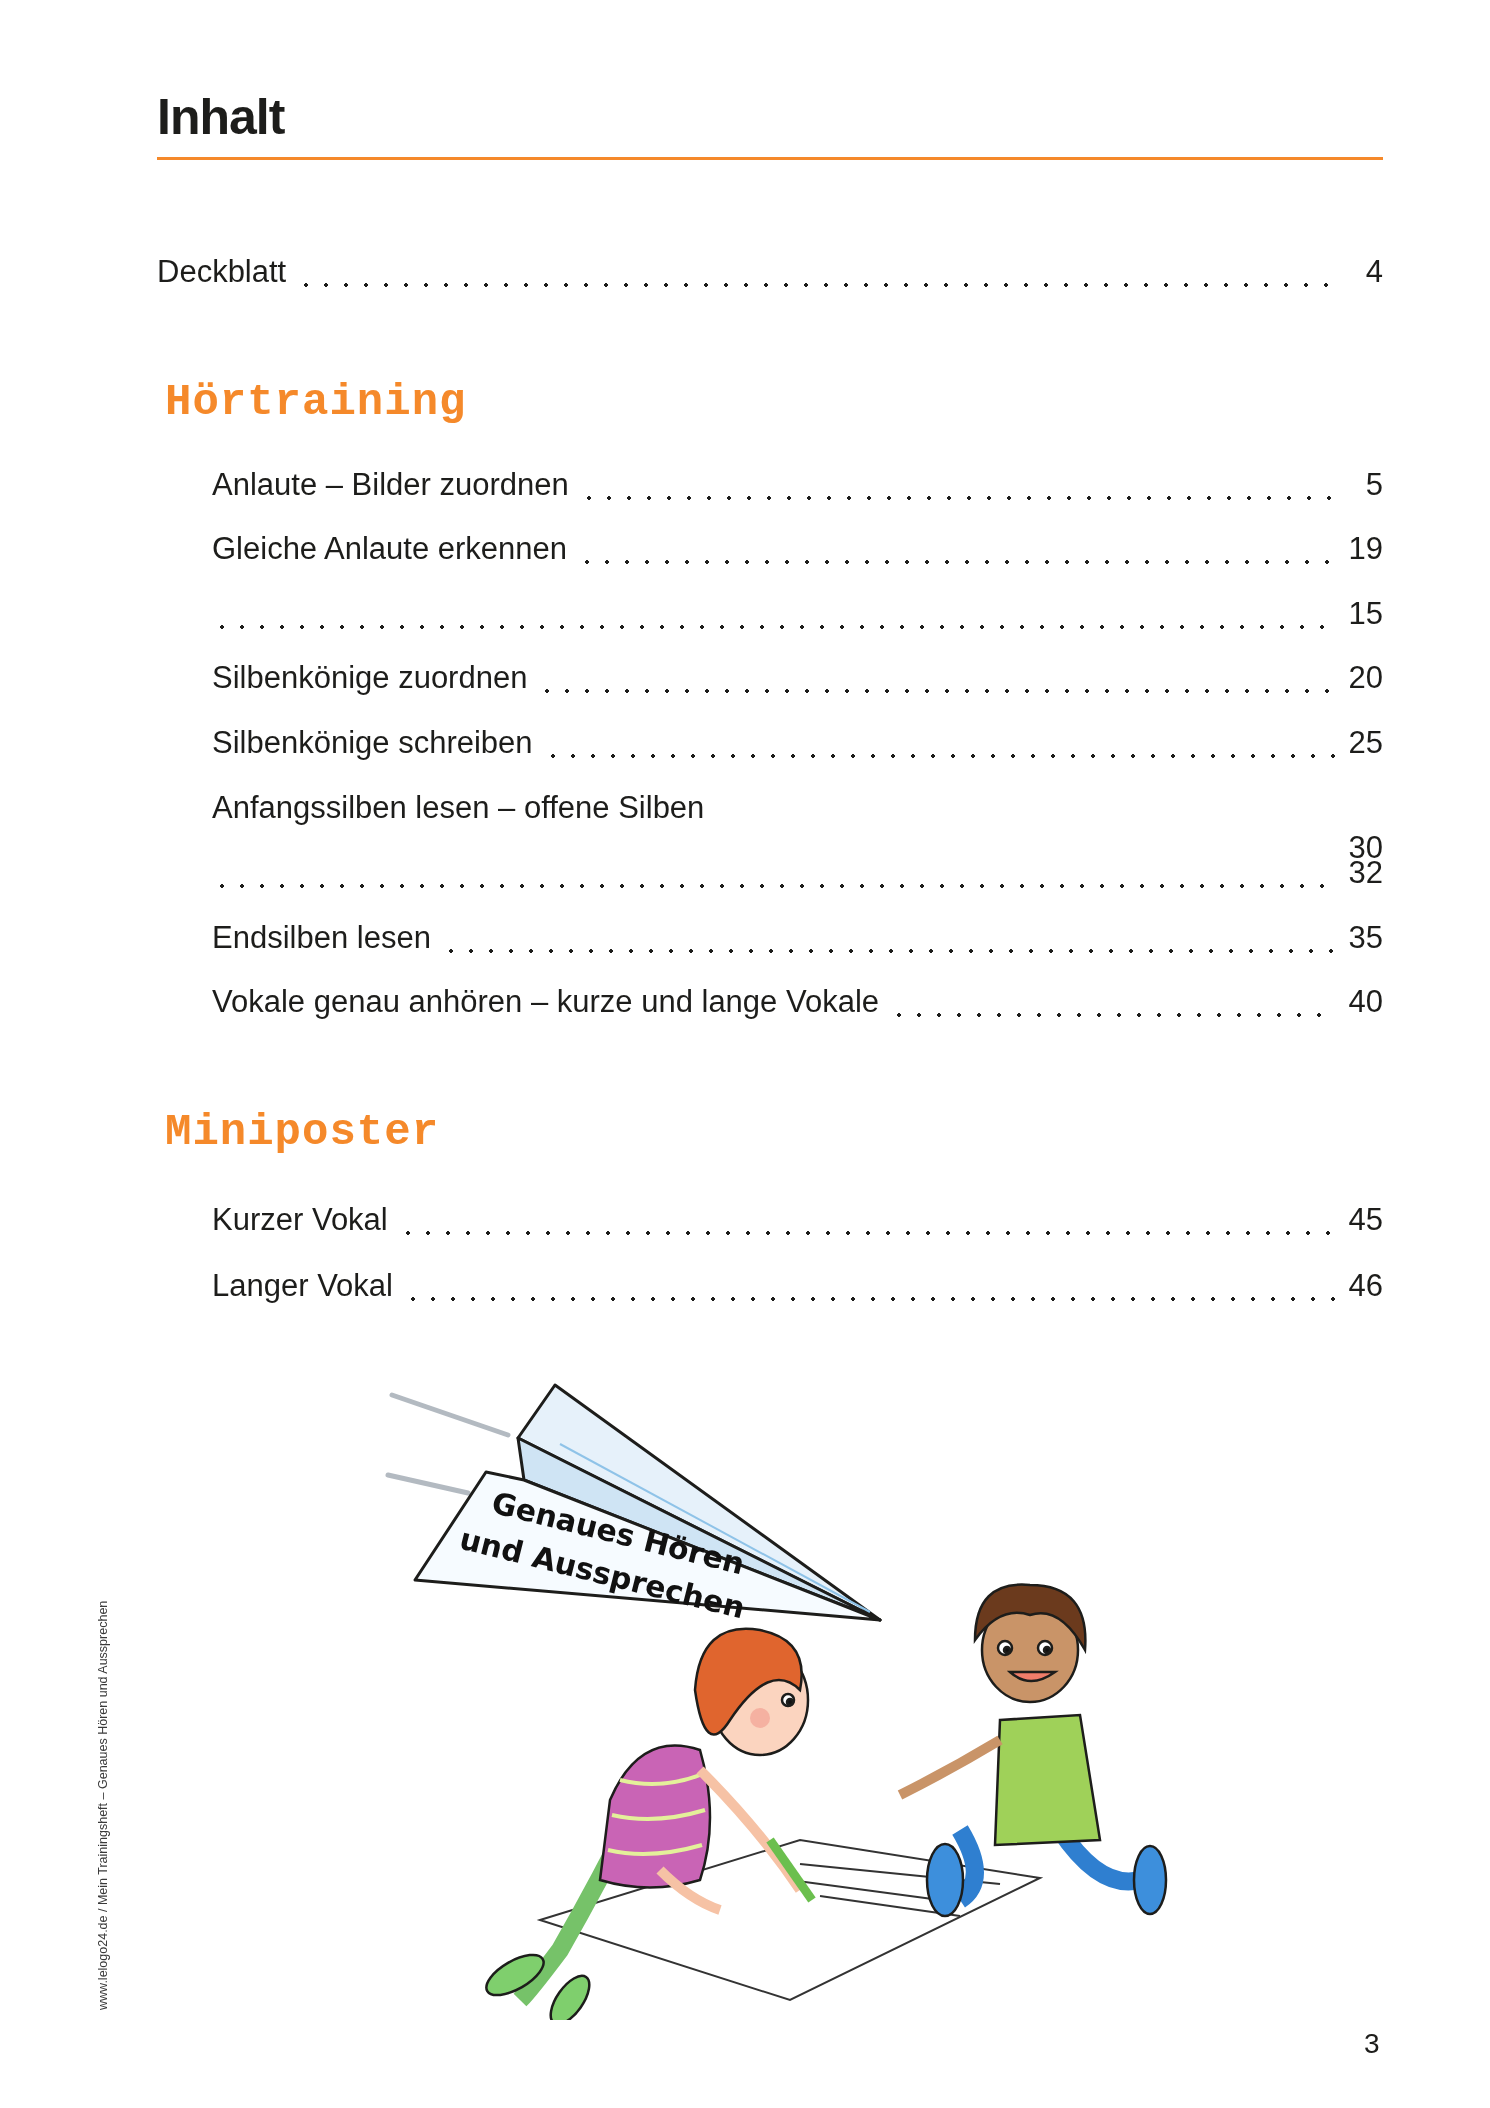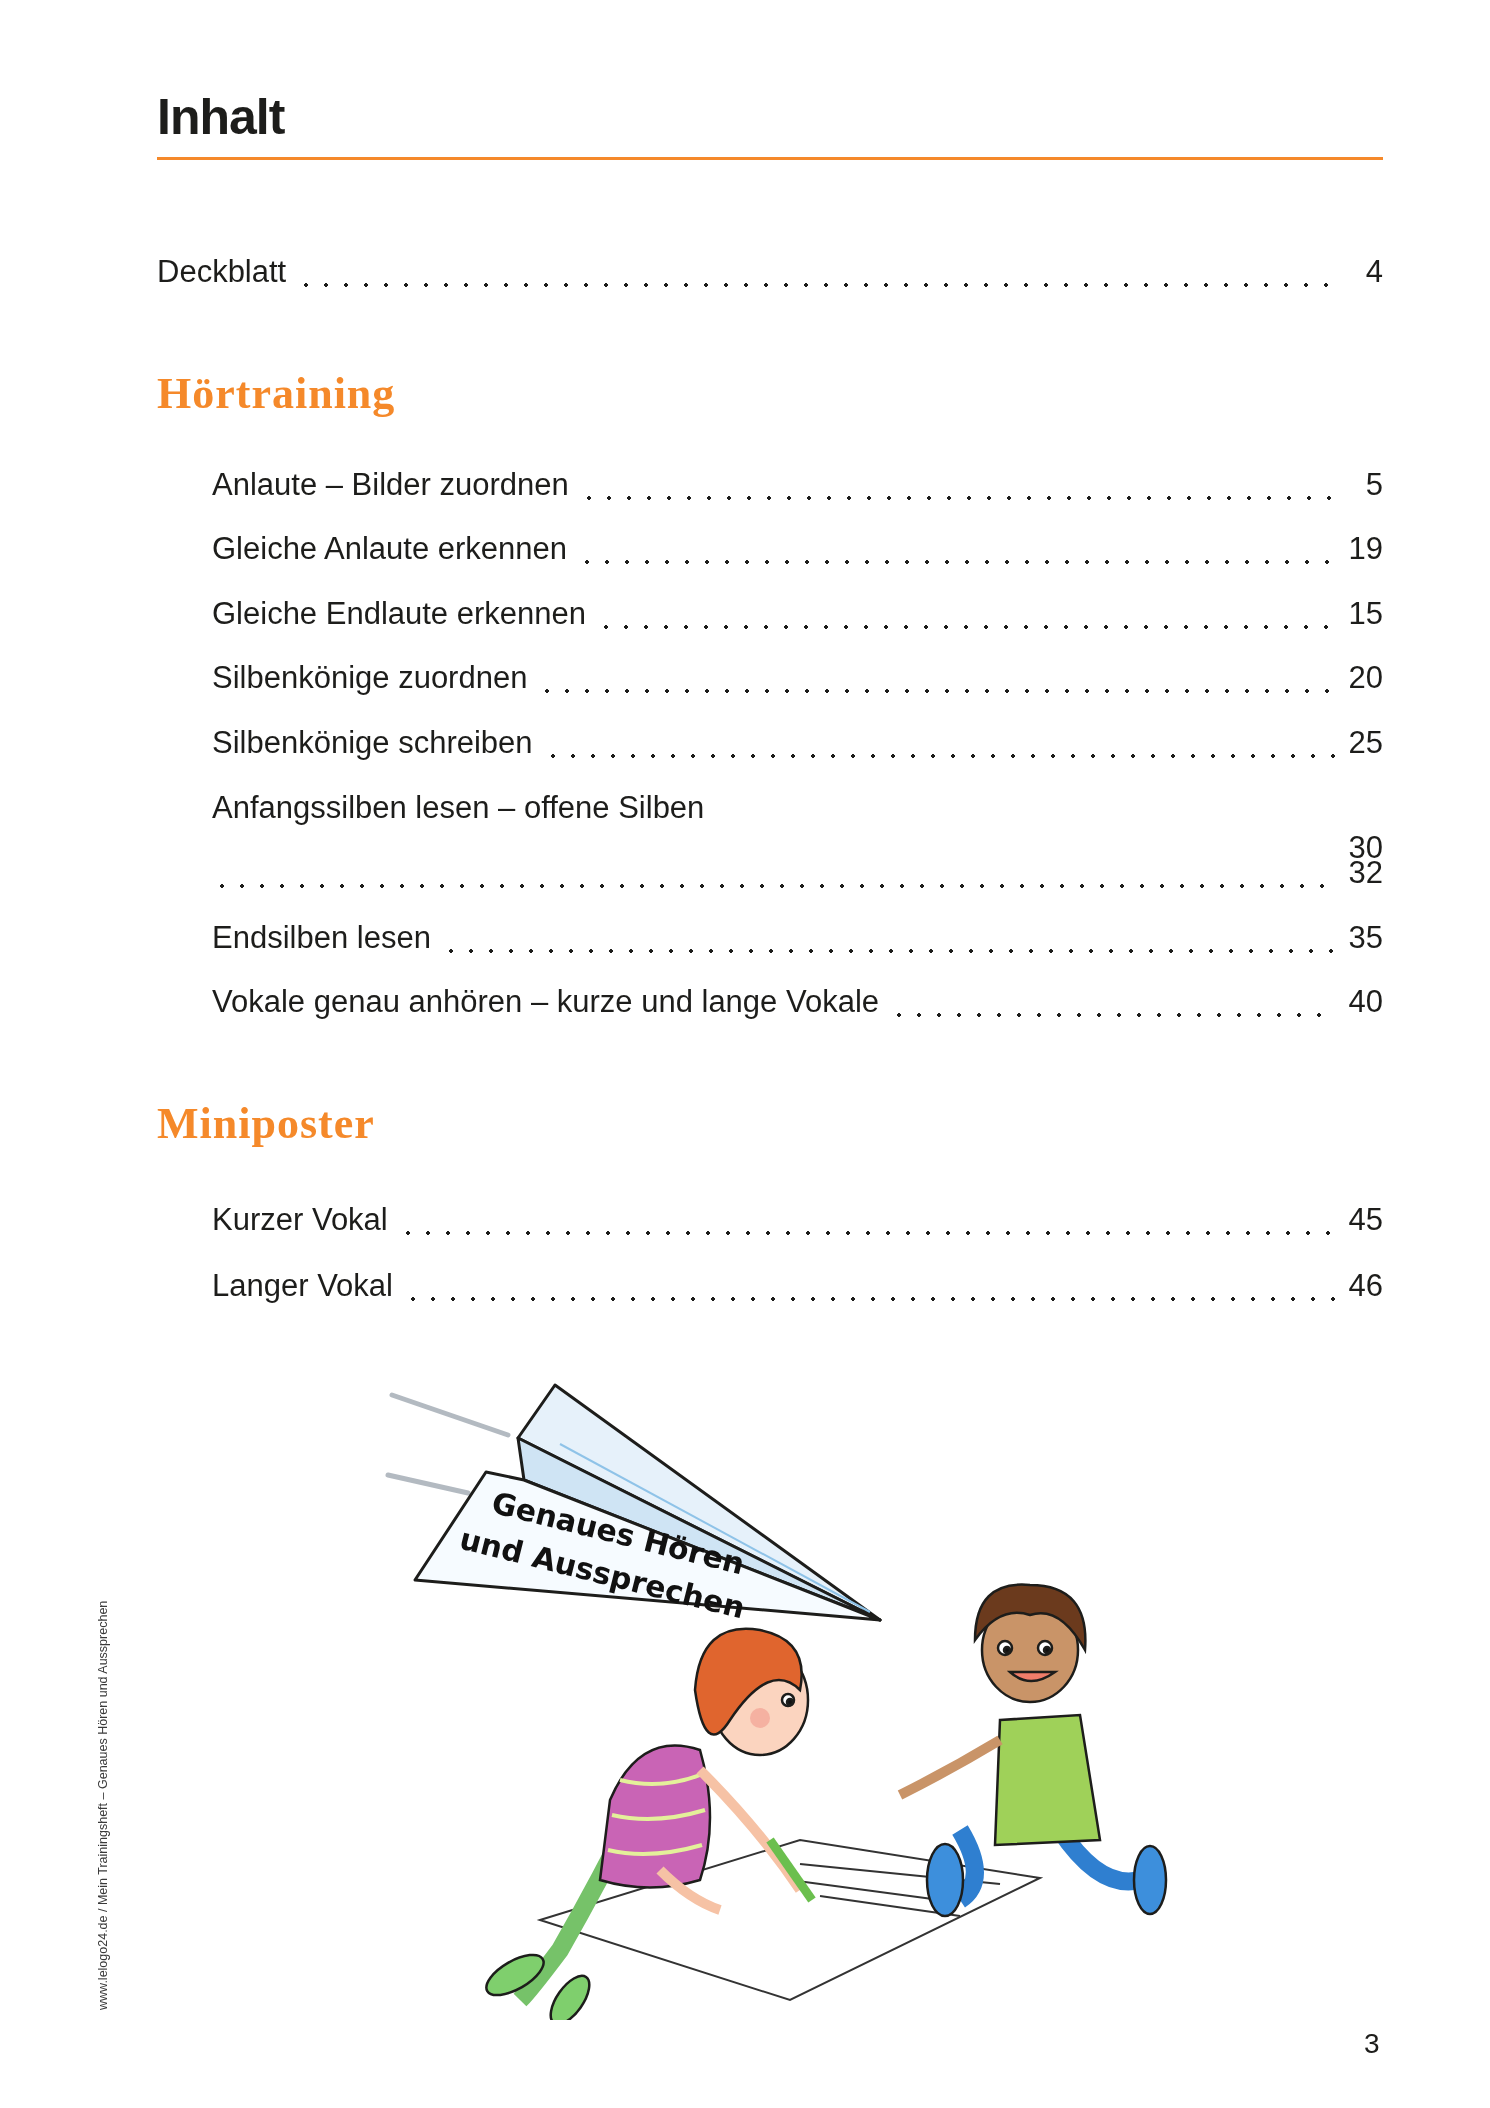--- a/index.html
+++ b/index.html
@@ -9,21 +9,21 @@
                 letter-spacing: -1px; line-height: 1; margin: 0; }
   .title-rule { position: absolute; left: 157px; top: 157px; width: 1226px; height: 3px; background: #F5892A; }
   .toc-row { position: absolute; left: 157px; width: 1226px; height: 40px; display: flex; 
              font-size: 31px; line-height: 40px; }
   .toc-row.sub { left: 212px; width: 1171px; }
   .toc-label { white-space: nowrap; padding-right: 10px; }
   .toc-leader { flex: 1; height: 40px;
                 background-image: radial-gradient(circle, #1d1d1b 1.6px, transparent 2px);
                 background-size: 20px 6px; background-repeat: repeat-x; background-position: 0 30px; }
   .toc-page { min-width: 40px; text-align: right; padding-left: 8px; }
-  .section-heading { position: absolute; left: 157px; margin: 0; font-family: Liberation Serif, serif;
+  .section-heading { position: absolute; left: 157px; margin: 8px; font-family: Liberation Mono, monospace;
                      font-weight: 700; font-size: 44px; color: #F5892A; letter-spacing: 1px; line-height: 1; }
   .side-note { position: absolute; left: 96px; top: 2010px; transform: rotate(-90deg); transform-origin: 0 0;
                font-size: 12.5px; color: #3a3a3a; white-space: nowrap; width: 520px; }
   .page-number { position: absolute; left: 1364px; top: 2028px; font-size: 28px; }
   .illustration { position: absolute; left: 380px; top: 1370px; width: 820px; height: 650px; }
 </style>
 </head>
 <body>
 
 <h1 class="page-title">Inhalt</h1>
@@ -41,21 +41,20 @@
   <span class="toc-label">Anlaute – Bilder zuordnen</span>
   <span class="toc-leader"></span>
   <span class="toc-page">5</span>
 </div>
 <div class="toc-row sub" style="top:529px;">
   <span class="toc-label">Gleiche Anlaute erkennen</span>
   <span class="toc-leader"></span>
   <span class="toc-page">19</span>
 </div>
 <div class="toc-row sub" style="top:594px;">
-  <span class="toc-label">Gleiche Endlaute erkennen</span>
   <span class="toc-leader"></span>
   <span class="toc-page">15</span>
 </div>
 <div class="toc-row sub" style="top:658px;">
   <span class="toc-label">Silbenkönige zuordnen</span>
   <span class="toc-leader"></span>
   <span class="toc-page">20</span>
 </div>
 <div class="toc-row sub" style="top:723px;">
   <span class="toc-label">Silbenkönige schreiben</span>

